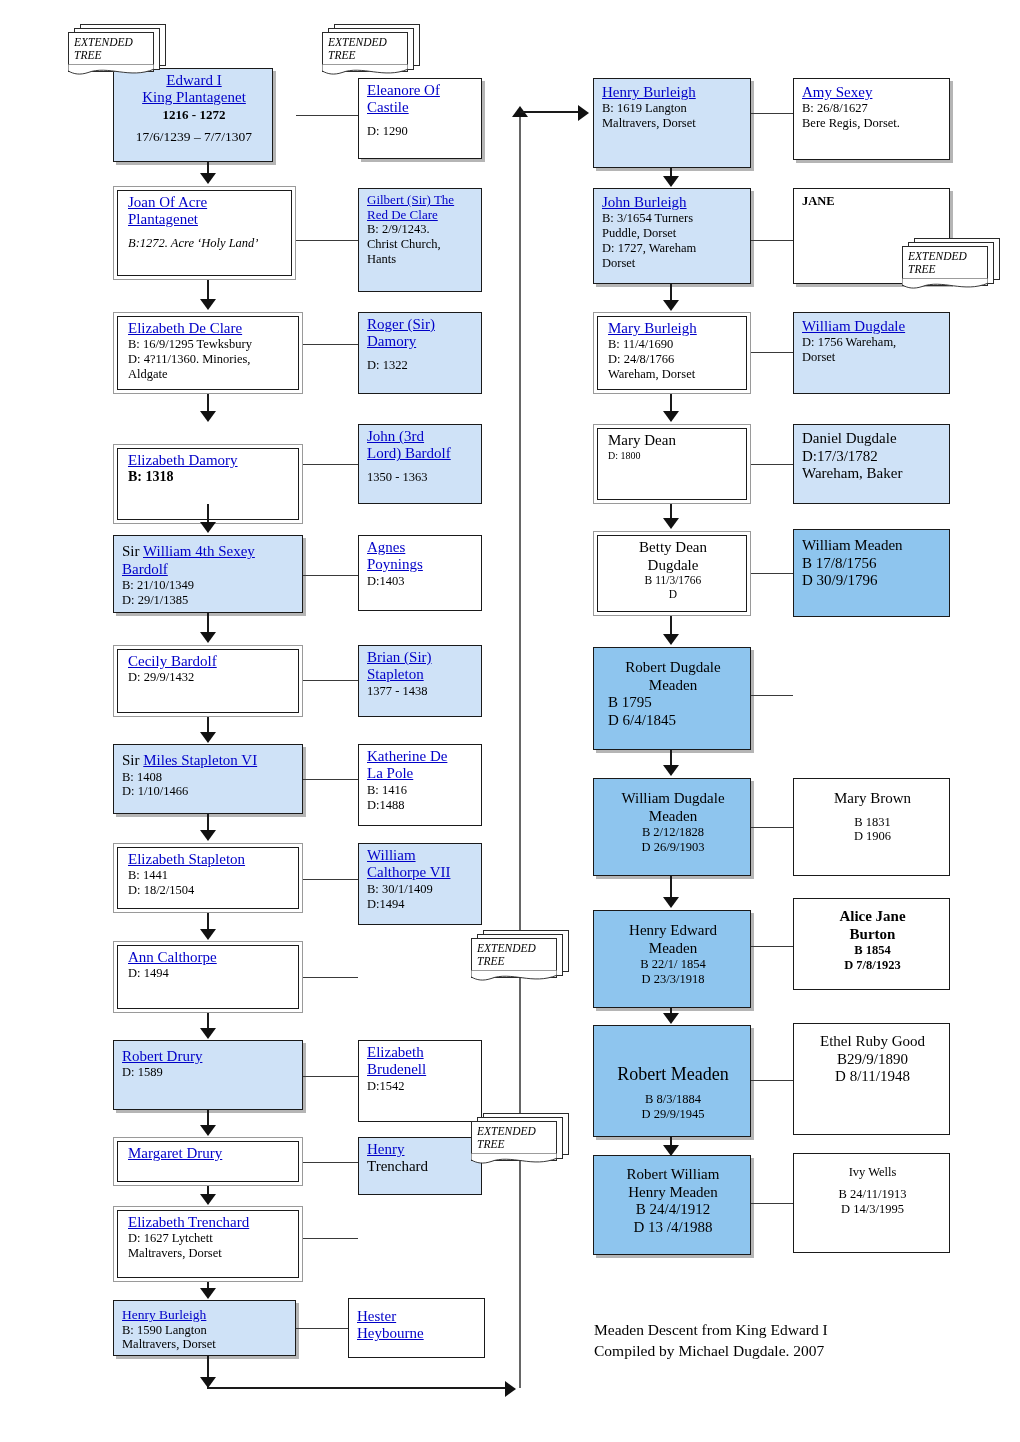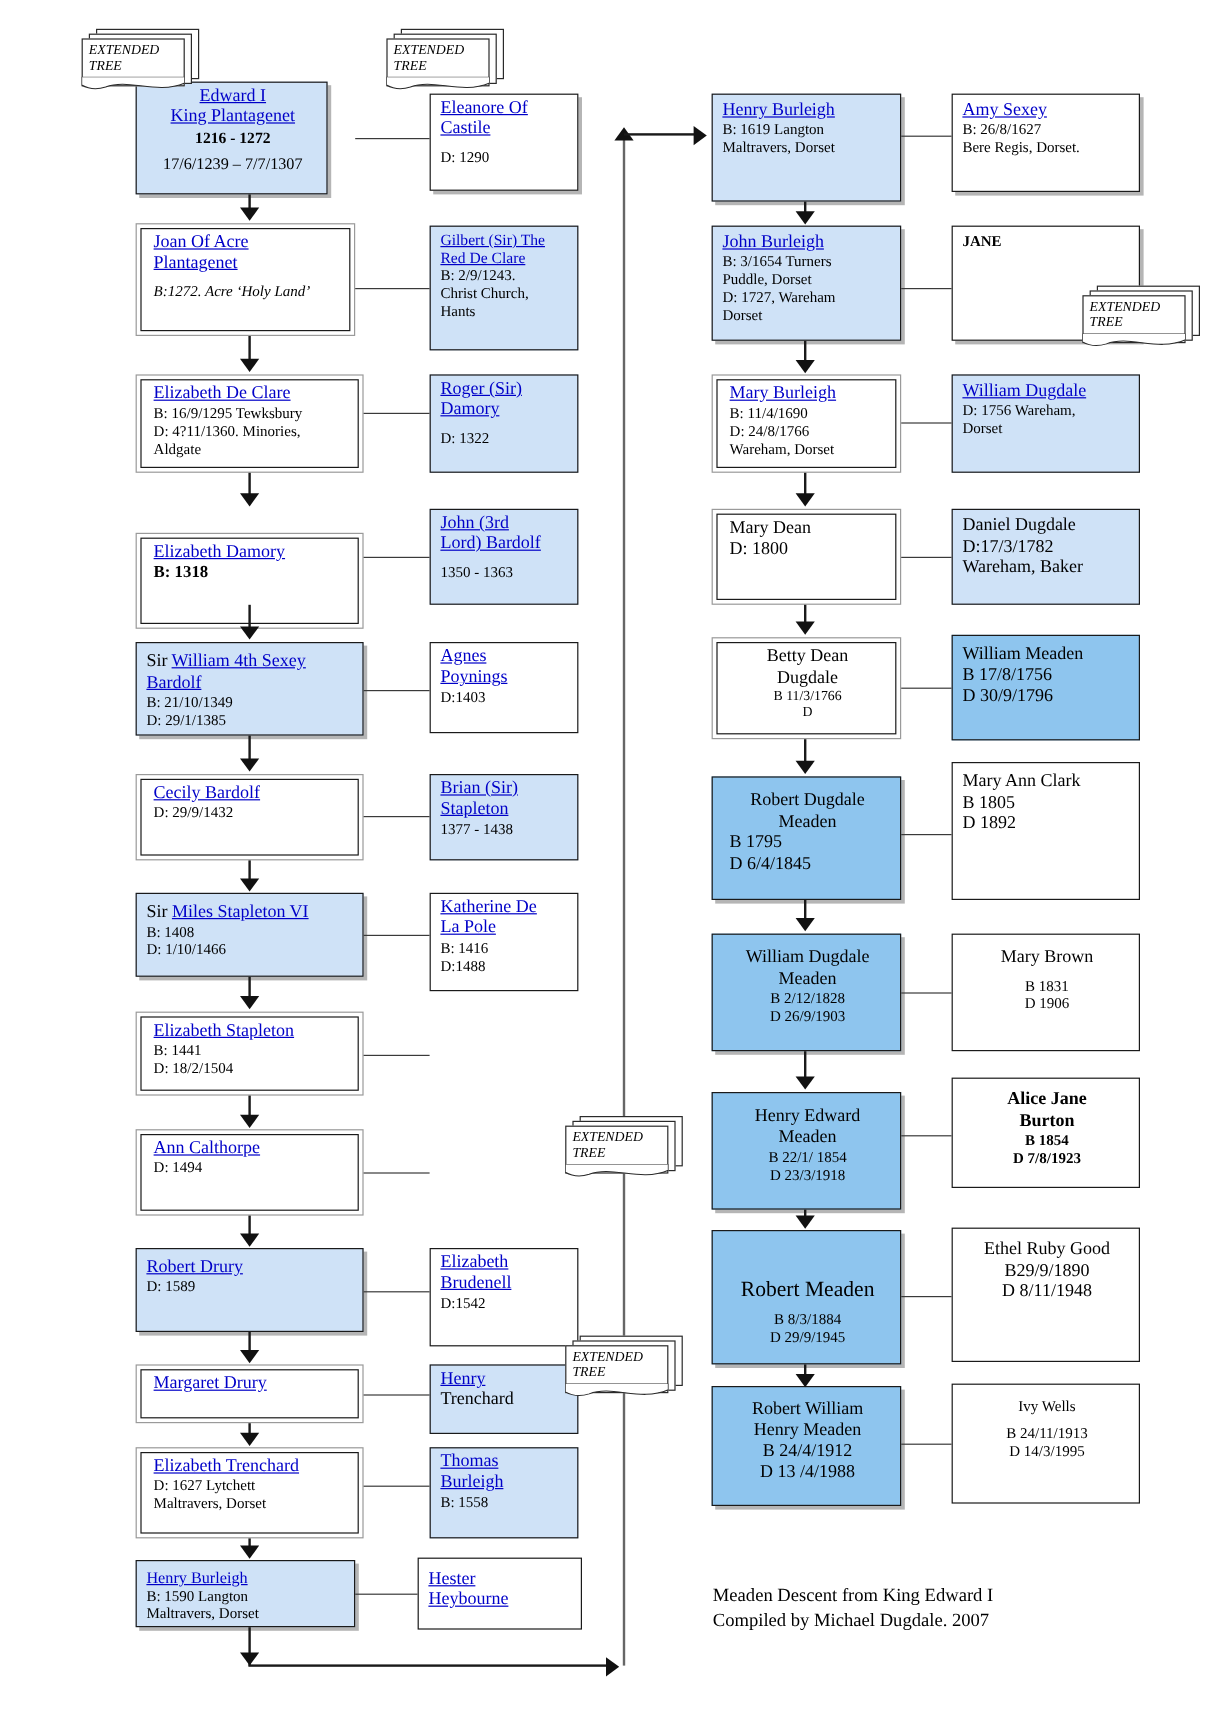--- a/index.html
+++ b/index.html
@@ -230,44 +230,45 @@
 
   <div class="box plain" style="left:358px;top:744px;width:124px;height:82px;">
     <div class="content">
       <div class="nm">Katherine De</div>
       <div class="nm">La Pole</div>
       <div class="small">B: 1416</div>
       <div class="small">D:1488</div>
     </div>
   </div>
 
+  <div class="box lightblue" style="left:358px;top:843px;width:124px;height:82px;">
+    <div class="content">
+      <div class="nm">William</div>
+      <div class="nm">Calthorpe VII</div>
+      <div class="small">B: 30/1/1409</div>
+      <div class="small">D:1494</div>
+    </div>
+  </div>
 
 
   <div class="box plain" style="left:358px;top:1040px;width:124px;height:82px;">
     <div class="content">
       <div class="nm">Elizabeth</div>
       <div class="nm">Brudenell</div>
       <div class="small">D:1542</div>
     </div>
   </div>
 
   <div class="box lightblue" style="left:358px;top:1137px;width:124px;height:58px;">
     <div class="content">
       <div class="nm">Henry</div>
       <div class="nm nm-plain" style="text-decoration:none;color:#000;">Trenchard</div>
     </div>
   </div>
 
-  <div class="box lightblue" style="left:358px;top:1206px;width:124px;height:76px;">
-    <div class="content">
-      <div class="nm">Thomas</div>
-      <div class="nm">Burleigh</div>
-      <div class="small">B: 1558</div>
-    </div>
-  </div>
 
   <div class="box plain" style="left:348px;top:1298px;width:137px;height:60px;">
     <div class="content" style="padding-top:6px;">
       <div class="nm">Hester</div>
       <div class="nm">Heybourne</div>
     </div>
   </div>
 
   <div class="box lightblue shadow" style="left:593px;top:78px;width:158px;height:90px;">
     <div class="content" style="padding-top:2px;">
@@ -294,21 +295,21 @@
       <div class="small">B: 11/4/1690</div>
       <div class="small">D: 24/8/1766</div>
       <div class="small">Wareham, Dorset</div>
     </div>
   </div>
 
   <div class="box dbl" style="left:593px;top:424px;width:158px;height:80px;">
     <div class="inner"></div>
     <div class="content">
       <div style="font-size:15px;">Mary Dean</div>
-      <div style="font-size:15px;">D: 1800</div>
+      <div style="font-size:10px;">D: 1800</div>
     </div>
   </div>
 
   <div class="box dbl" style="left:593px;top:531px;width:158px;height:85px;">
     <div class="inner"></div>
     <div class="content ctr">
       <div style="font-size:15px;">Betty Dean</div>
       <div style="font-size:15px;">Dugdale</div>
       <div class="tiny">B 11/3/1766</div>
       <div class="tiny">D</div>
@@ -391,27 +392,20 @@
   </div>
 
   <div class="box midblue" style="left:793px;top:529px;width:157px;height:88px;">
     <div class="content" style="padding-top:4px;">
       <div style="font-size:15px;">William Meaden</div>
       <div style="font-size:15px;">B 17/8/1756</div>
       <div style="font-size:15px;">D 30/9/1796</div>
     </div>
   </div>
 
-  <div class="box plain" style="left:793px;top:635px;width:157px;height:115px;">
-    <div class="content" style="padding-top:4px;">
-      <div style="font-size:15px;">Mary Ann Clark</div>
-      <div style="font-size:15px;">B 1805</div>
-      <div style="font-size:15px;">D 1892</div>
-    </div>
-  </div>
 
   <div class="box plain" style="left:793px;top:778px;width:157px;height:98px;">
     <div class="content ctr" style="padding-top:8px;">
       <div style="font-size:15px;">Mary Brown</div>
       <span class="sp"></span>
       <div class="small">B 1831</div>
       <div class="small">D 1906</div>
     </div>
   </div>
 

